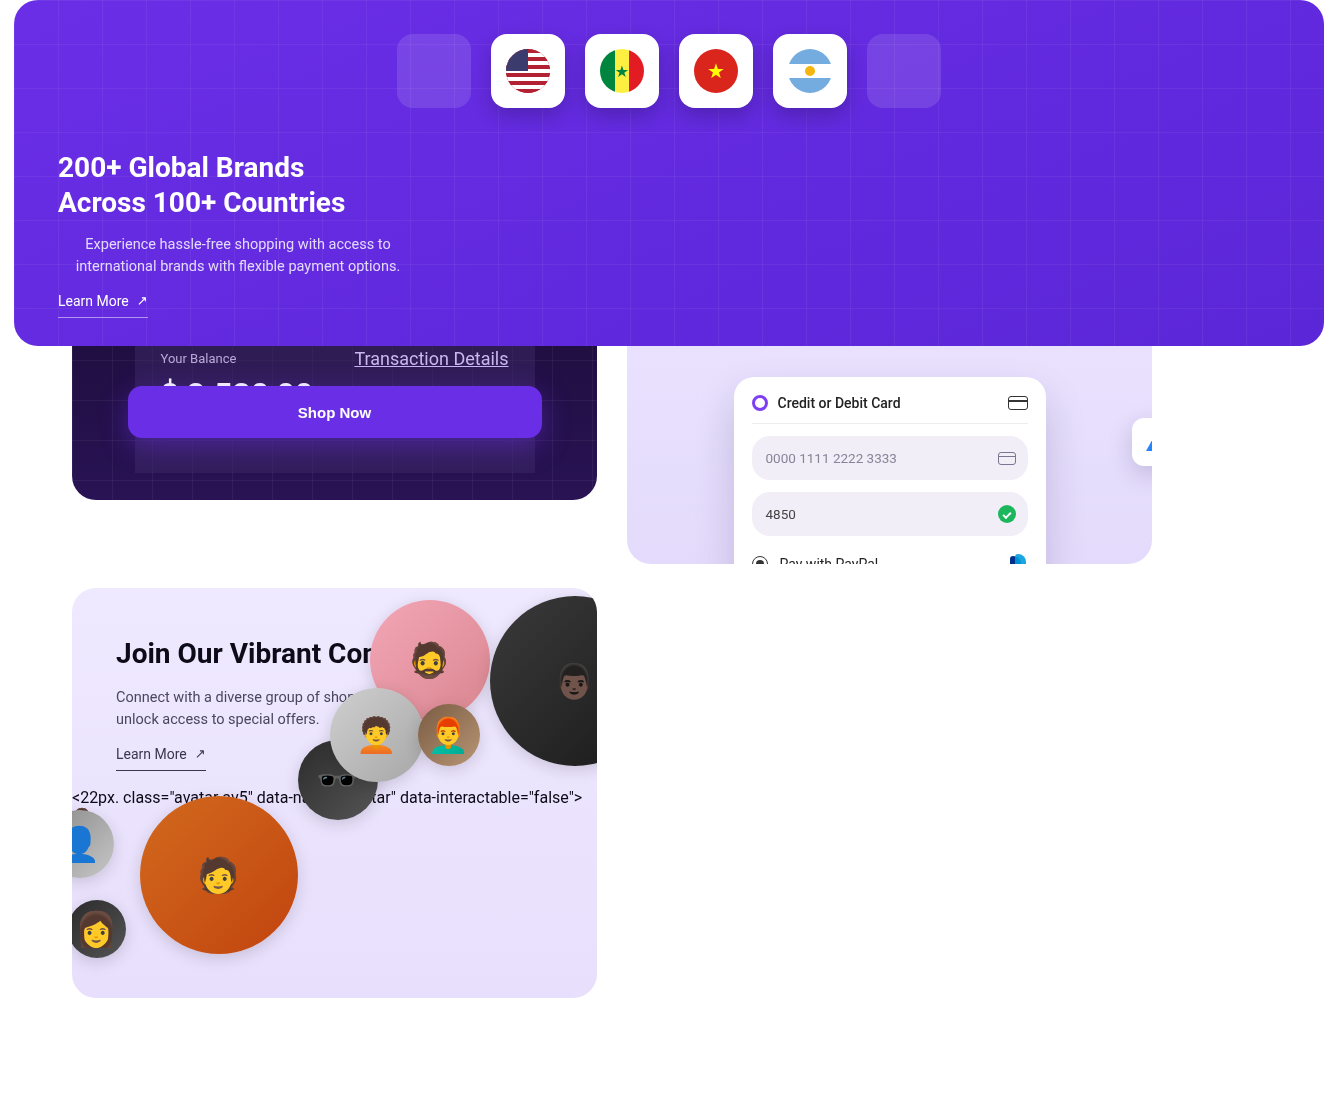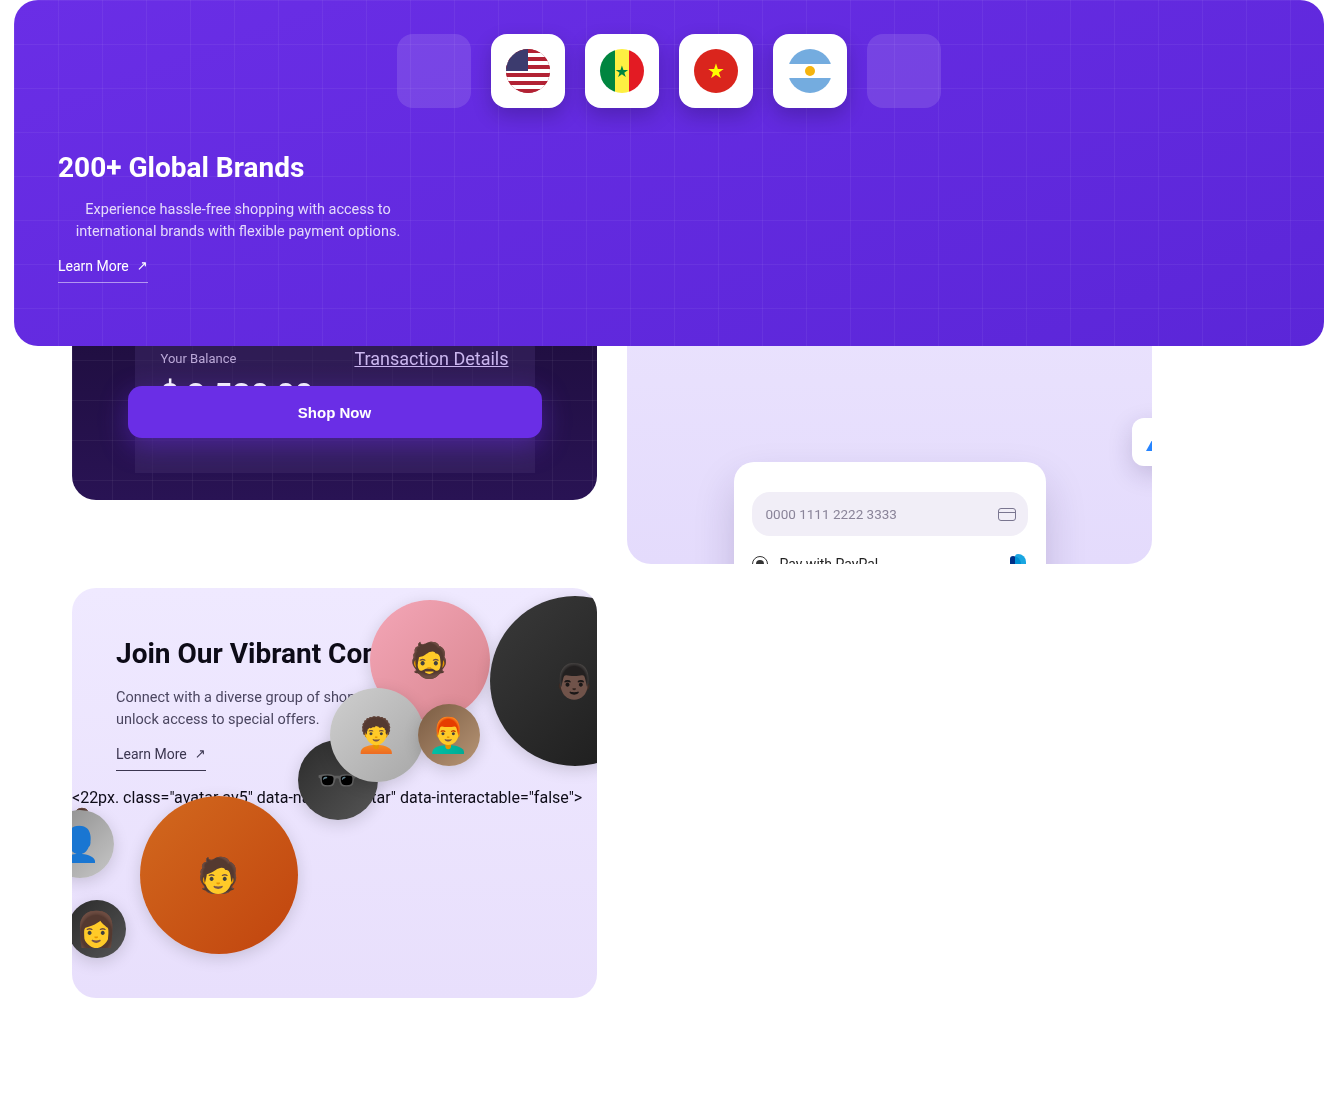--- a/index.html
+++ b/index.html
@@ -230,24 +230,34 @@
       <span>Secure Payment Options</span><br>
       <span>For Every Shopper</span>
     </h2>
     <p class="subtitle">Enjoy the freedom to pay your way with credit cards, PayPal, and other reliable payment methods.</p>
     <div class="learn-more">
       <span>Learn More</span>
       <span class="learn-arrow">↗</span>
     </div>
 
     <div class="payform">
+      <div class="pay-head">
+        <span class="head-circle"></span>
+        <span>Credit or Debit Card</span>
+        <span class="card-icon"></span>
+      </div>
       <div class="pf-row">
         <div class="pf-field">
           <span>0000 1111 2222 3333</span>
           <span class="pf-cardmini"></span>
+        </div>
+      </div>
+      <div class="pf-row">
+        <div class="pf-field ok">
+          <span>4850</span>
         </div>
       </div>
       <div class="paypal-row">
         <span class="radio"></span>
         <span>Pay with PayPal</span>
         <span class="pp-logo"></span>
       </div>
     </div>
     <div class="atl-badge">
       <span class="atl-tri"></span>
@@ -289,20 +299,21 @@
         <div class="flag-circle f-vn"></div>
       </div>
       <div class="flag-tile">
         <div class="flag-circle f-ar"></div>
       </div>
       <div class="flag-tile edge"></div>
     </div>
     <div class="brands-body">
       <h2>
         <span>200+ Global Brands</span><br>
+        <span>Across 100+ Countries</span>
       </h2>
       <p class="subtitle">Experience hassle-free shopping with access to international brands with flexible payment options.</p>
       <div class="learn-more">
         <span>Learn More</span>
         <span class="learn-arrow">↗</span>
       </div>
     </div>
   </div>
 
 </body></html>

